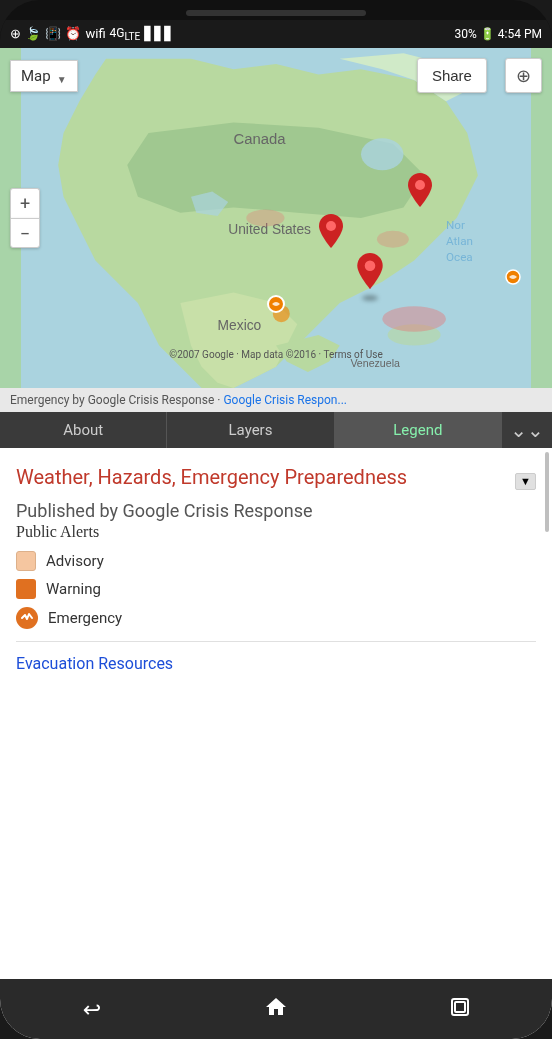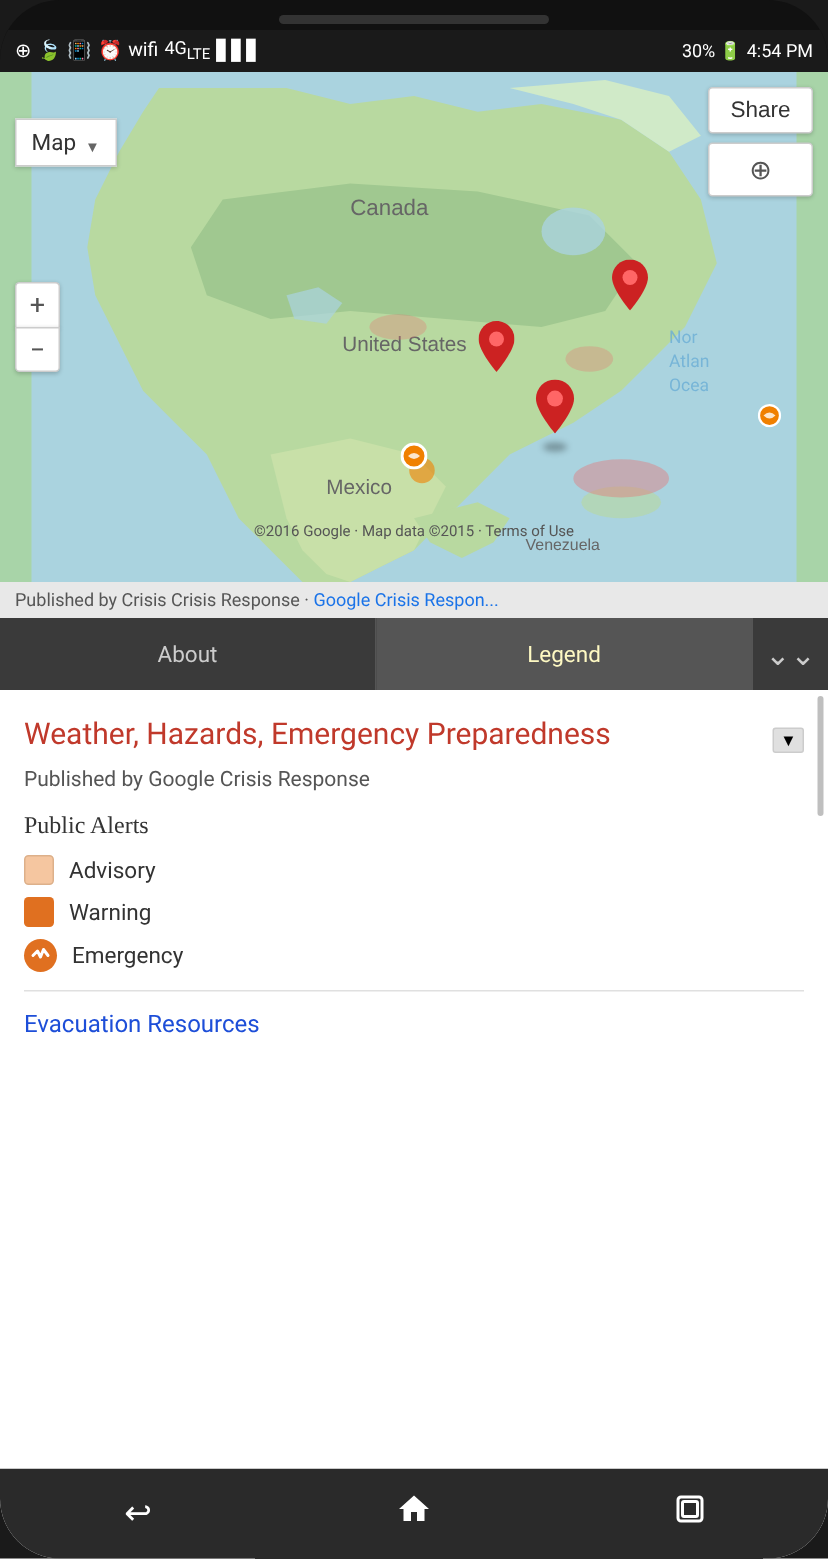--- a/index.html
+++ b/index.html
@@ -100,22 +100,21 @@
       align-items: flex-end;
       gap: 6px;
       font-size: 15px;
       color: #333;
       cursor: pointer;
       box-shadow: 0 1px 3px rgba(0,0,0,0.2);
     }
 
     .map-controls-right {
       display: flex;
-      gap: 6px;
-      flex-direction: column;
+      gap: 18px;
     }
 
     .map-btn {
       background: white;
       border: 1px solid #ccc;
       border-radius: 3px;
       padding: 6px 14px;
       font-size: 15px;
       color: #333;
       cursor: pointer;
@@ -190,37 +189,37 @@
       color: #1a73e8;
       text-decoration: none;
     }
 
     
     .tab-bar {
       background: #3a3a3a;
       display: flex;
       align-items: stretch;
       flex-shrink: 0;
-      height: 48px;
+      height: 36px;
     }
 
     .tab-item {
       flex: 1;
       display: flex;
       align-items: center;
       justify-content: center;
       color: #ccc;
       font-size: 15px;
       cursor: pointer;
       border-right: 1px solid #555;
     }
 
     .tab-item.active {
       background: #555;
-      color: #fef9c3;
+      color: #86efac;
     }
 
     .tab-more {
       width: 50px;
       display: flex;
       align-items: center;
       justify-content: center;
       color: #ccc;
       cursor: pointer;
     }
@@ -236,22 +235,22 @@
     .legend-title {
       color: #c0392b;
       font-size: 20px;
       font-weight: 400;
       line-height: 1.3;
       margin-bottom: 4px;
     }
 
     .legend-publisher {
       color: #555;
-      font-size: 14px;
-      margin-bottom: 14px;
+      font-size: 18px;
+      margin-bottom: 2px;
     }
 
     .legend-section-title {
       font-size: 16px;
       color: #333;
       margin-bottom: 10px;
       font-weight: 400;
       font-family: Liberation Serif, serif;
     }
 
@@ -445,30 +444,33 @@
           <circle cx="8" cy="8" r="7" fill="#f08000" stroke="white" stroke-width="1.5"></circle>
           <path d="M4 8 Q8 4 12 8 Q8 12 4 8Z" fill="white" opacity="0.8"></path>
         </svg>
       </div>
 
       <div class="zoom-controls">
         <div class="zoom-btn">+</div>
         <div class="zoom-btn">−</div>
       </div>
 
-      <div class="map-attribution">©2016 Google · Map data ©2015 · Terms of Use</div>
+      <div class="map-attribution">©2007 Google · Map data ©2016 · Terms of Use</div>
     </div>
 
     <div class="published-bar">
-      <span>Published by Crisis Crisis Response · </span><a href="#">Google Crisis Respon...</a>
+      <span>Emergency by Google Crisis Response · </span><a href="#">Google Crisis Respon...</a>
     </div>
 
     <div class="tab-bar">
       <div class="tab-item">
         <span>About</span>
+      </div>
+      <div class="tab-item">
+        <span>Layers</span>
       </div>
       <div class="tab-item active">
         <span>Legend</span>
       </div>
       <div class="tab-more">
         <span style="font-size:20px; color:#ccc;">⌄⌄</span>
       </div>
     </div>
 
     <div class="legend-panel" style="position:relative;">

